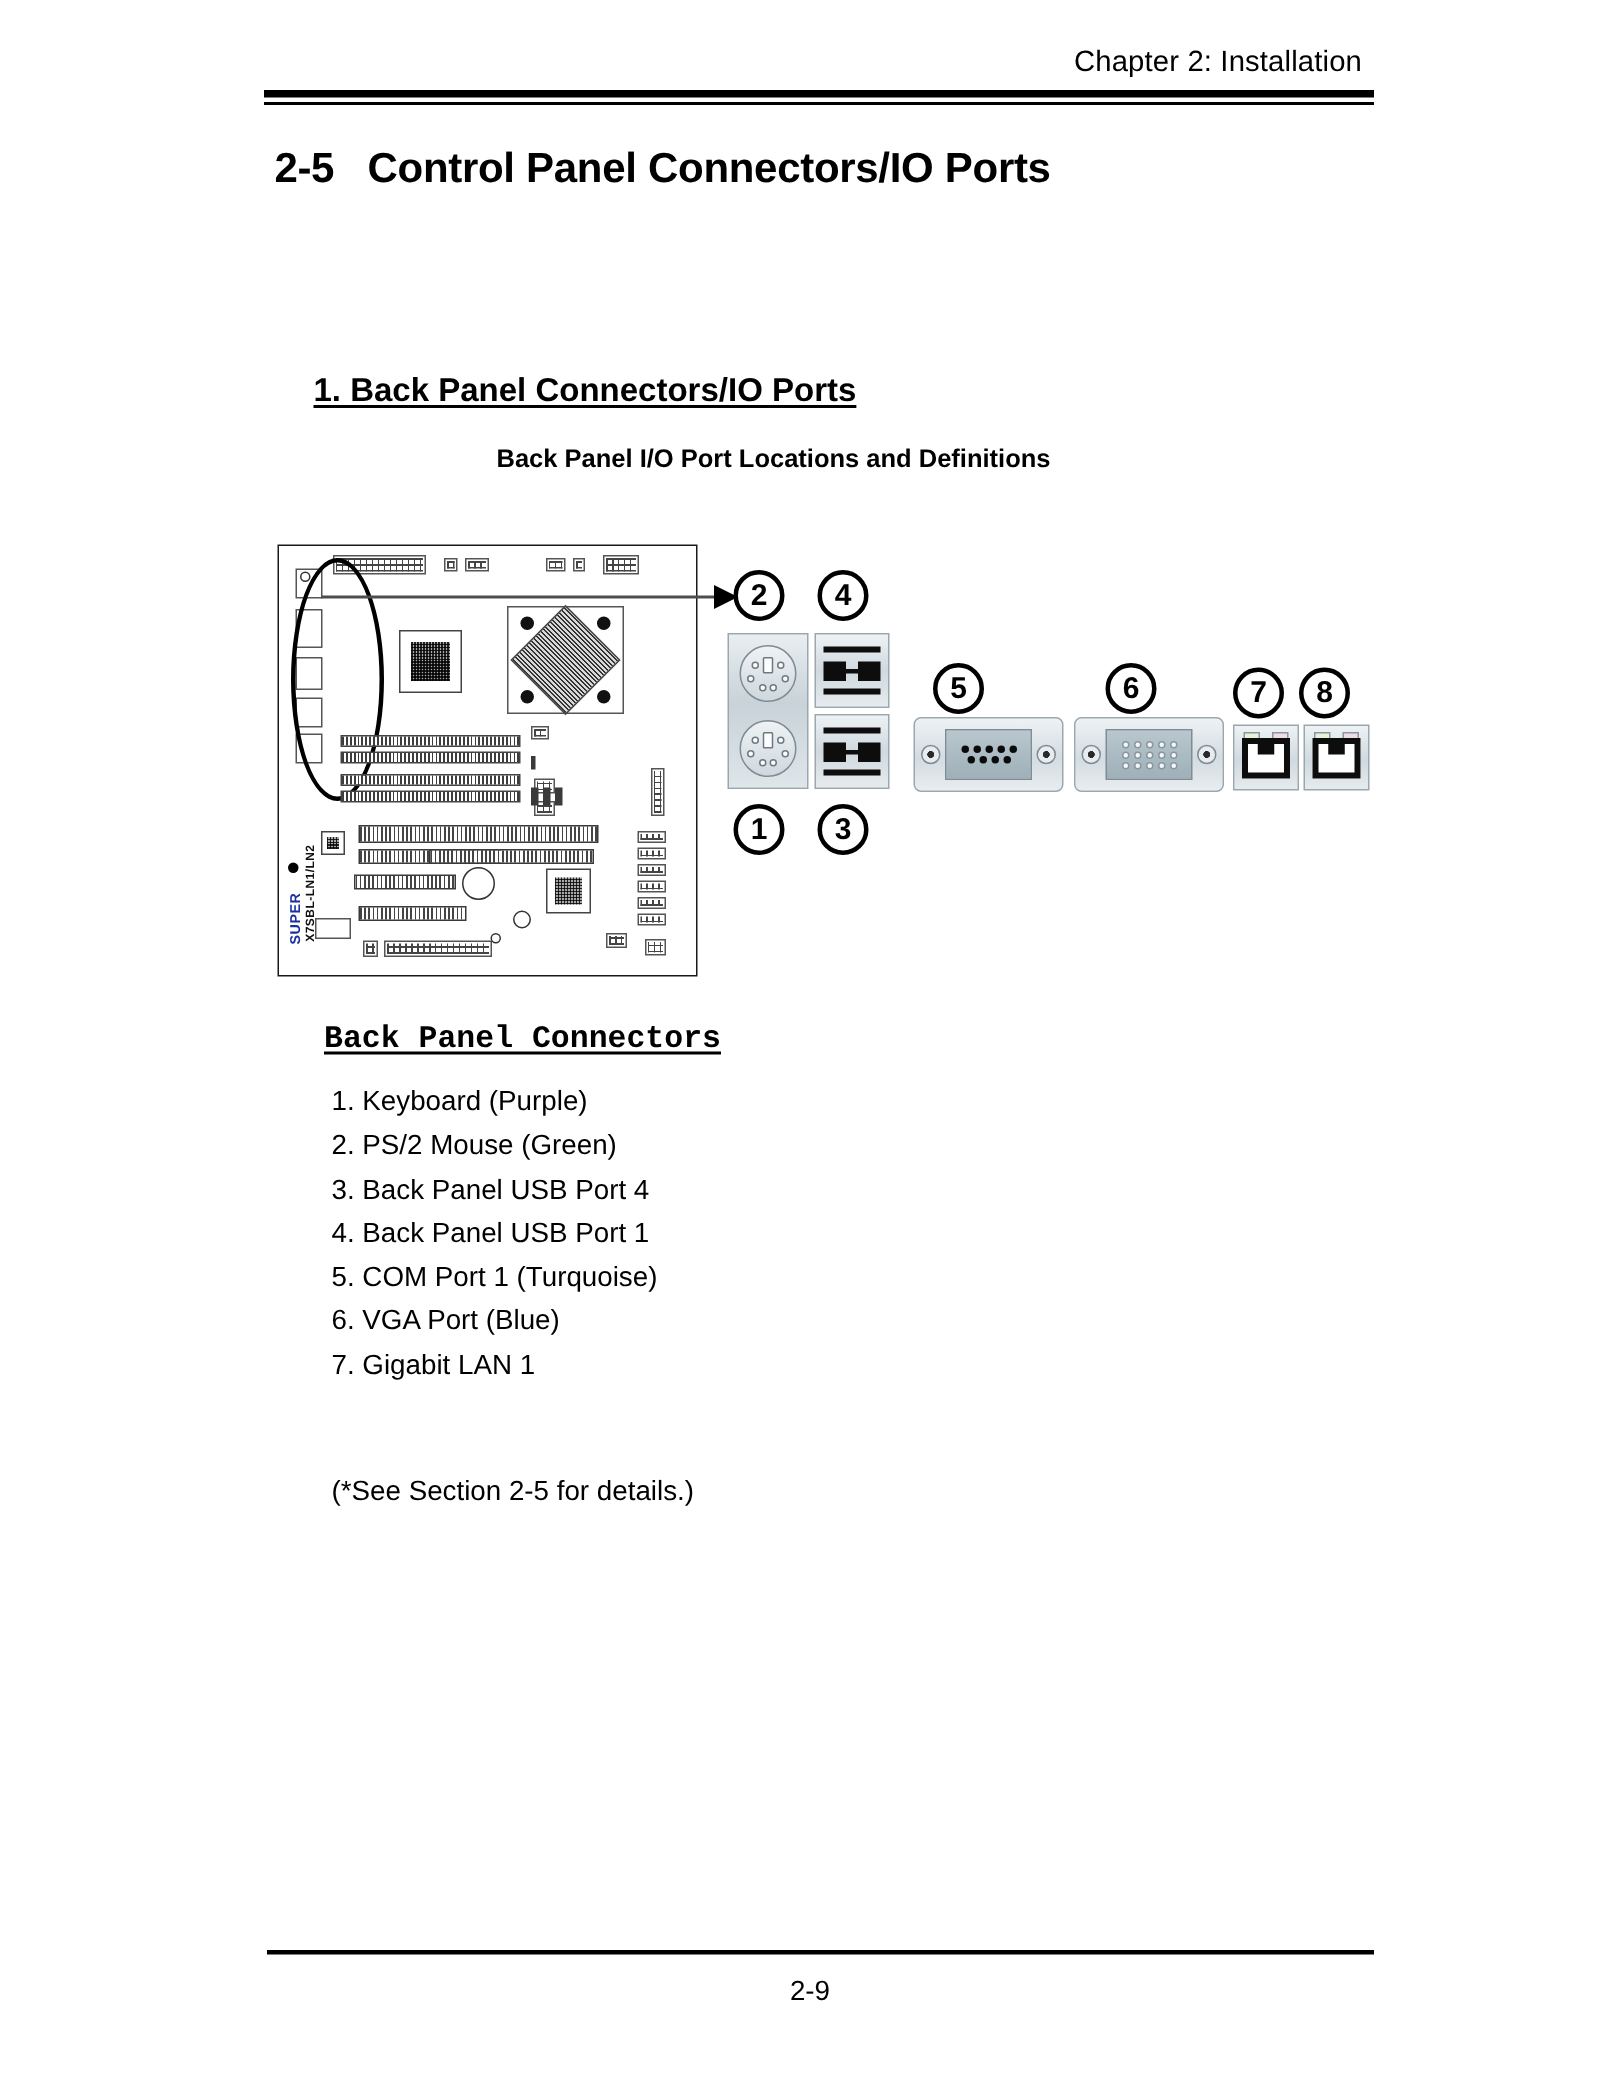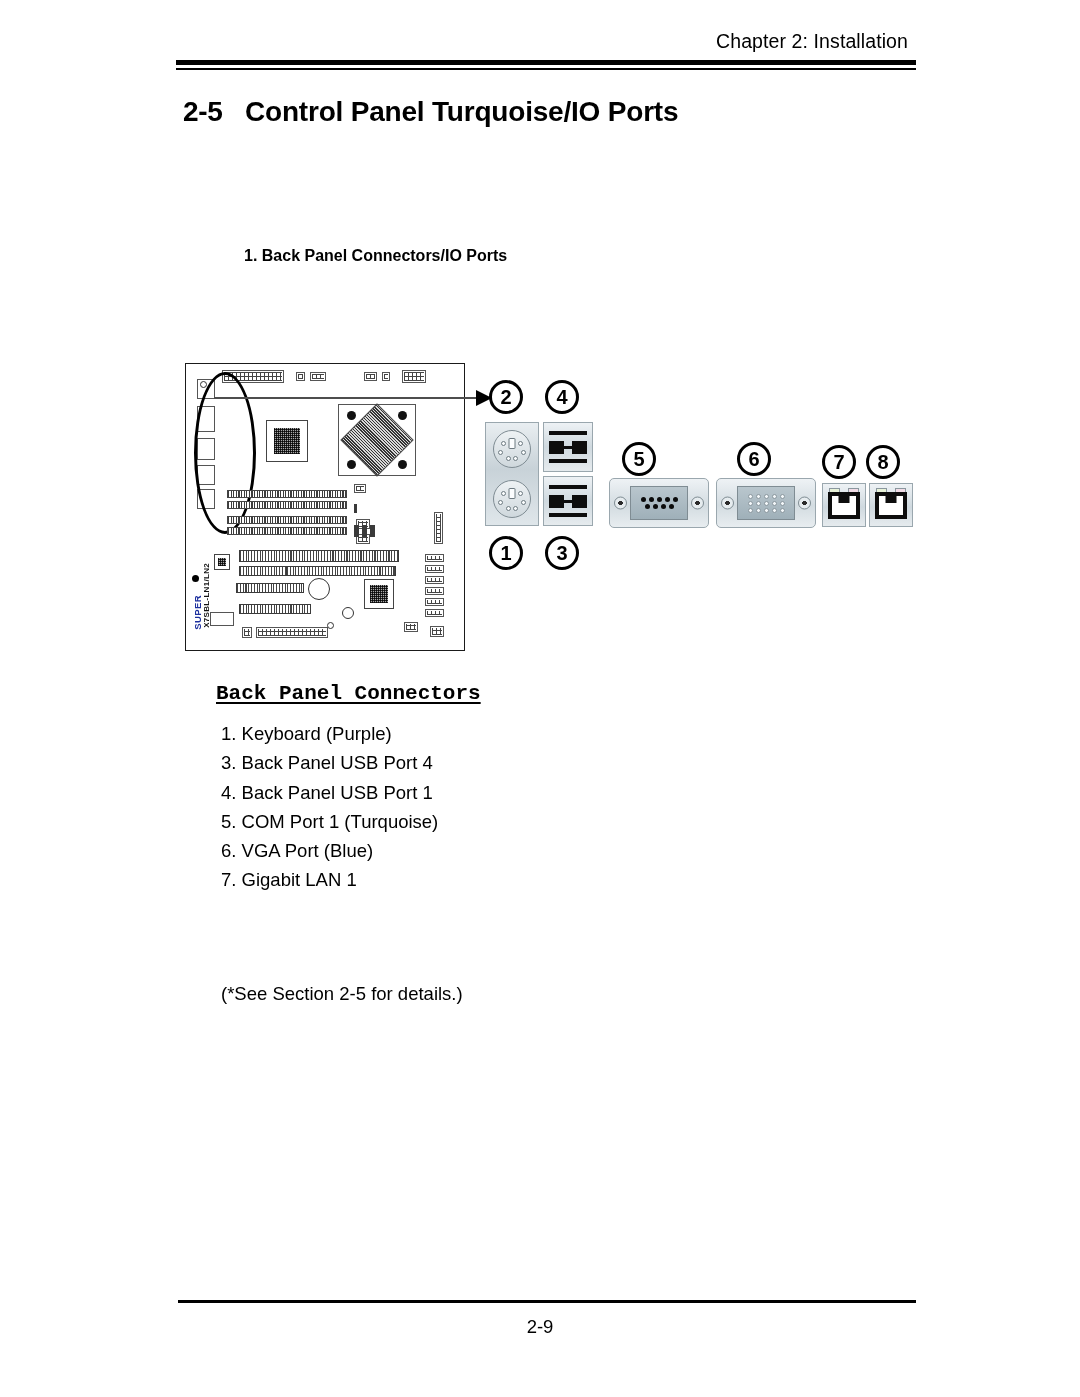--- a/index.html
+++ b/index.html
@@ -76,25 +76,25 @@
     width: 680px;
     font-size: 18.5px;
     line-height: 31px;
   }
 
   
   .sub-head {
     position: absolute;
     left: 209px;
     top: 247px;
-    font-size: 16px;
+    font-size: 22px;
     font-weight: bold;
+    text-decoration: underline;
     text-underline-offset: 3px;
     white-space: nowrap;
-    margin-left: 35px;
   }
 
   
   .fig-caption {
     position: absolute;
     left: 331px;
     top: 296px;
     font-size: 17px;
     font-weight: bold;
     white-space: nowrap;
@@ -516,25 +516,26 @@
 </head>
 <body>
 
 <div class="page">
 
   <div class="header-chapter">Chapter 2: Installation</div>
   <div class="rule-thick"></div>
   <div class="rule-thin"></div>
 
   <div class="sec-num">2-5</div>
-  <div class="sec-title">Control Panel Turquoise/IO Ports</div>
+  <div class="sec-title">Control Panel Connectors/IO Ports</div>
 
 
   <div class="sub-head">1. Back Panel Connectors/IO Ports</div>
 
+  <div class="fig-caption">Back Panel I/O Port Locations and Definitions</div>
 
   <div class="figure">
 
     <div class="mobo">
 
       <div class="hdr-pins" style="left:36px; top:6px; width:62px; height:13px;"></div>
       <div class="hdr-pins" style="left:110px; top:8px; width:9px; height:9px;"></div>
       <div class="hdr-pins" style="left:124px; top:8px; width:16px; height:9px;"></div>
       <div class="hdr-pins" style="left:178px; top:8px; width:13px; height:9px;"></div>
       <div class="hdr-pins" style="left:196px; top:8px; width:8px; height:9px;"></div>
@@ -723,20 +724,21 @@
           <div class="tab"></div>
         </div>
       </div>
 
     </div>
   </div>
 
   <div class="list-head">Back Panel Connectors</div>
   <div class="list-items">
     <div class="li">1. Keyboard (Purple)</div>
+    <div class="li">2. PS/2 Mouse (Green)</div>
     <div class="li">3. Back Panel USB Port 4</div>
     <div class="li">4. Back Panel USB Port 1</div>
     <div class="li">5. COM Port 1 (Turquoise)</div>
     <div class="li">6. VGA Port (Blue)</div>
     <div class="li">7. Gigabit LAN 1</div>
   </div>
   <div class="note">(*See Section 2-5 for details.)</div>
 
   <div class="footer-rule"></div>
   <div class="footer-page">2-9</div>

